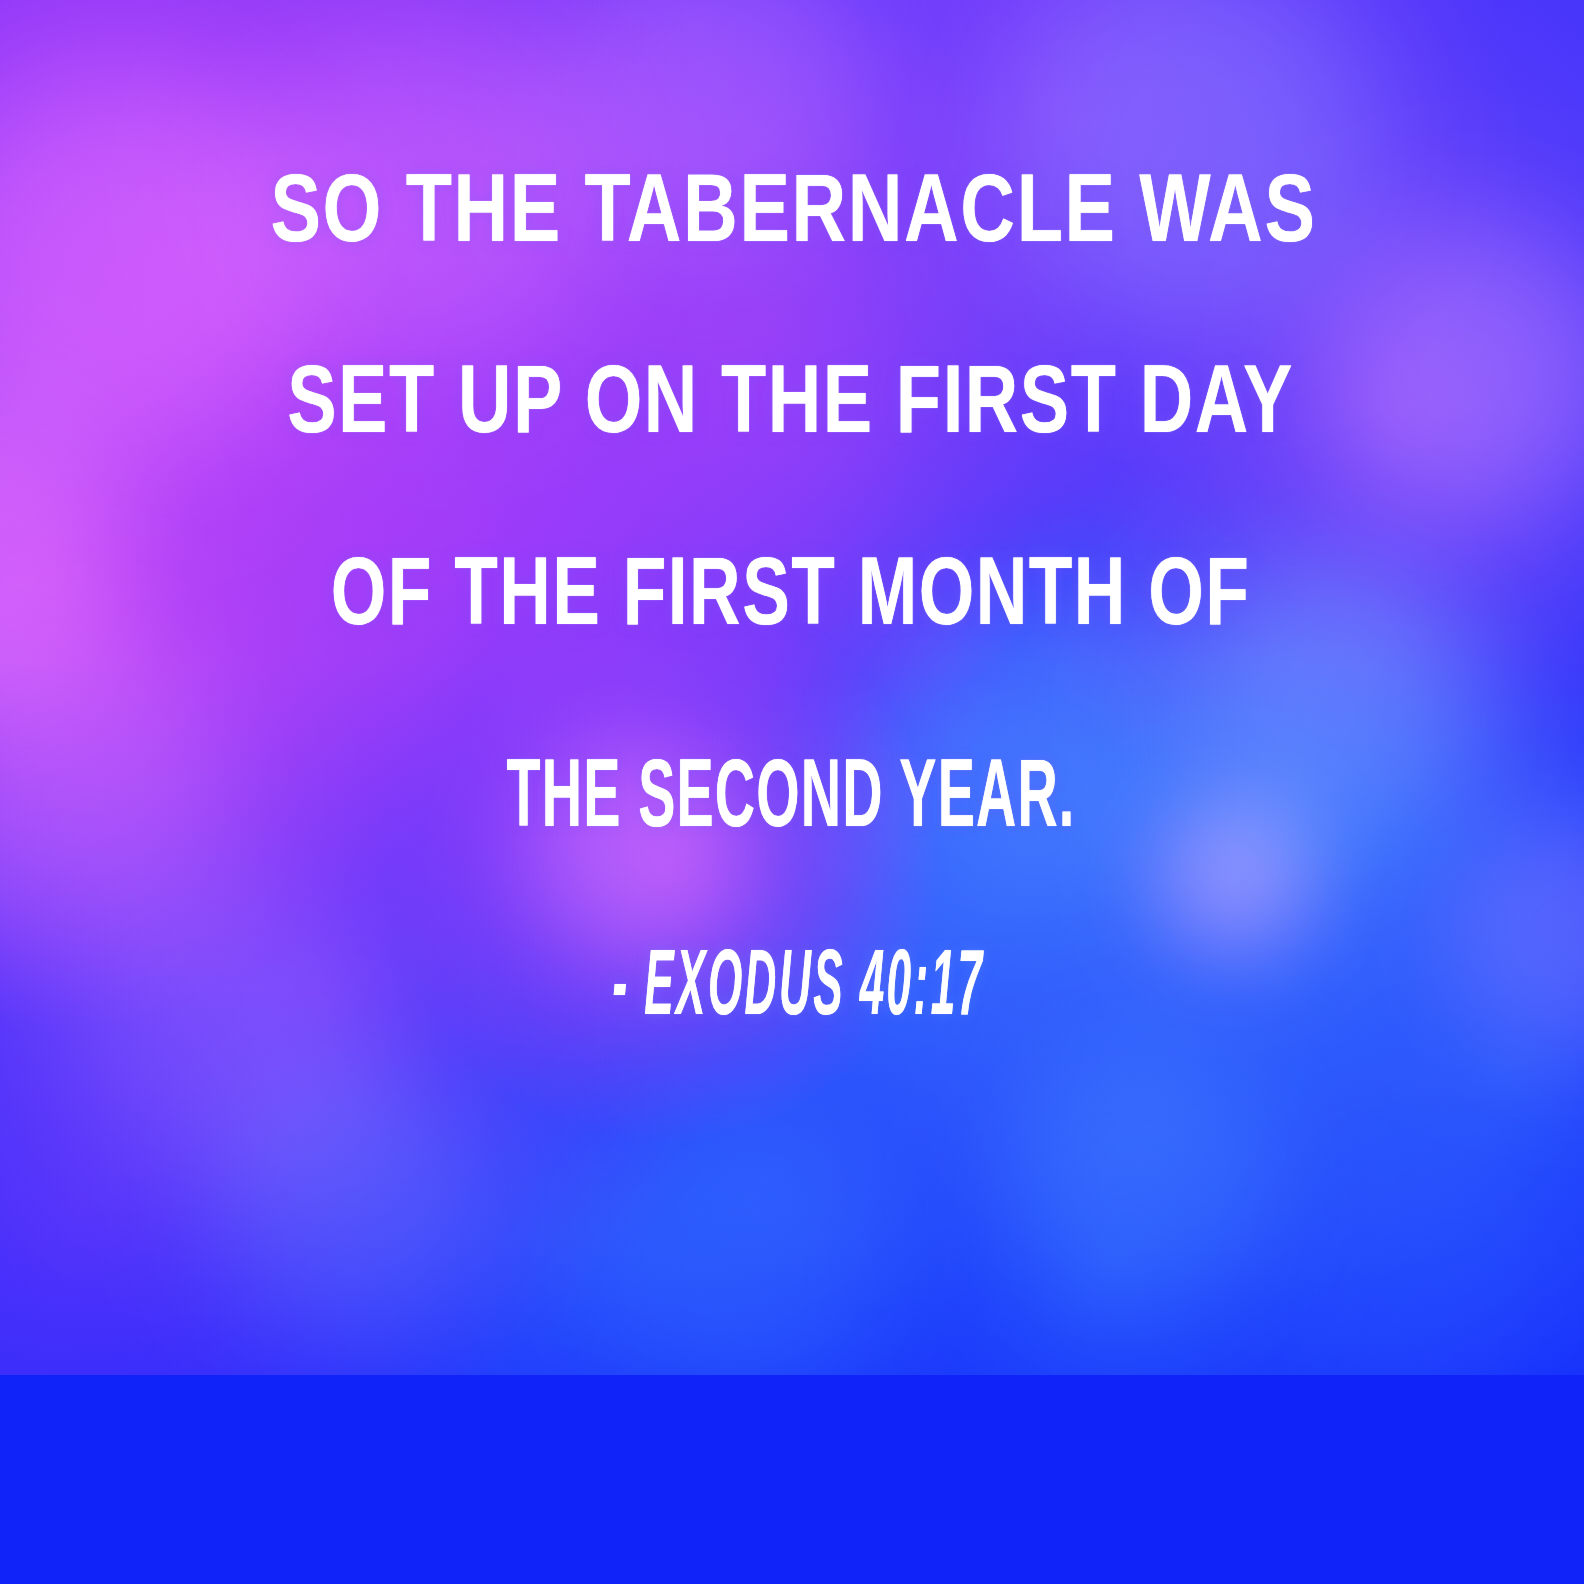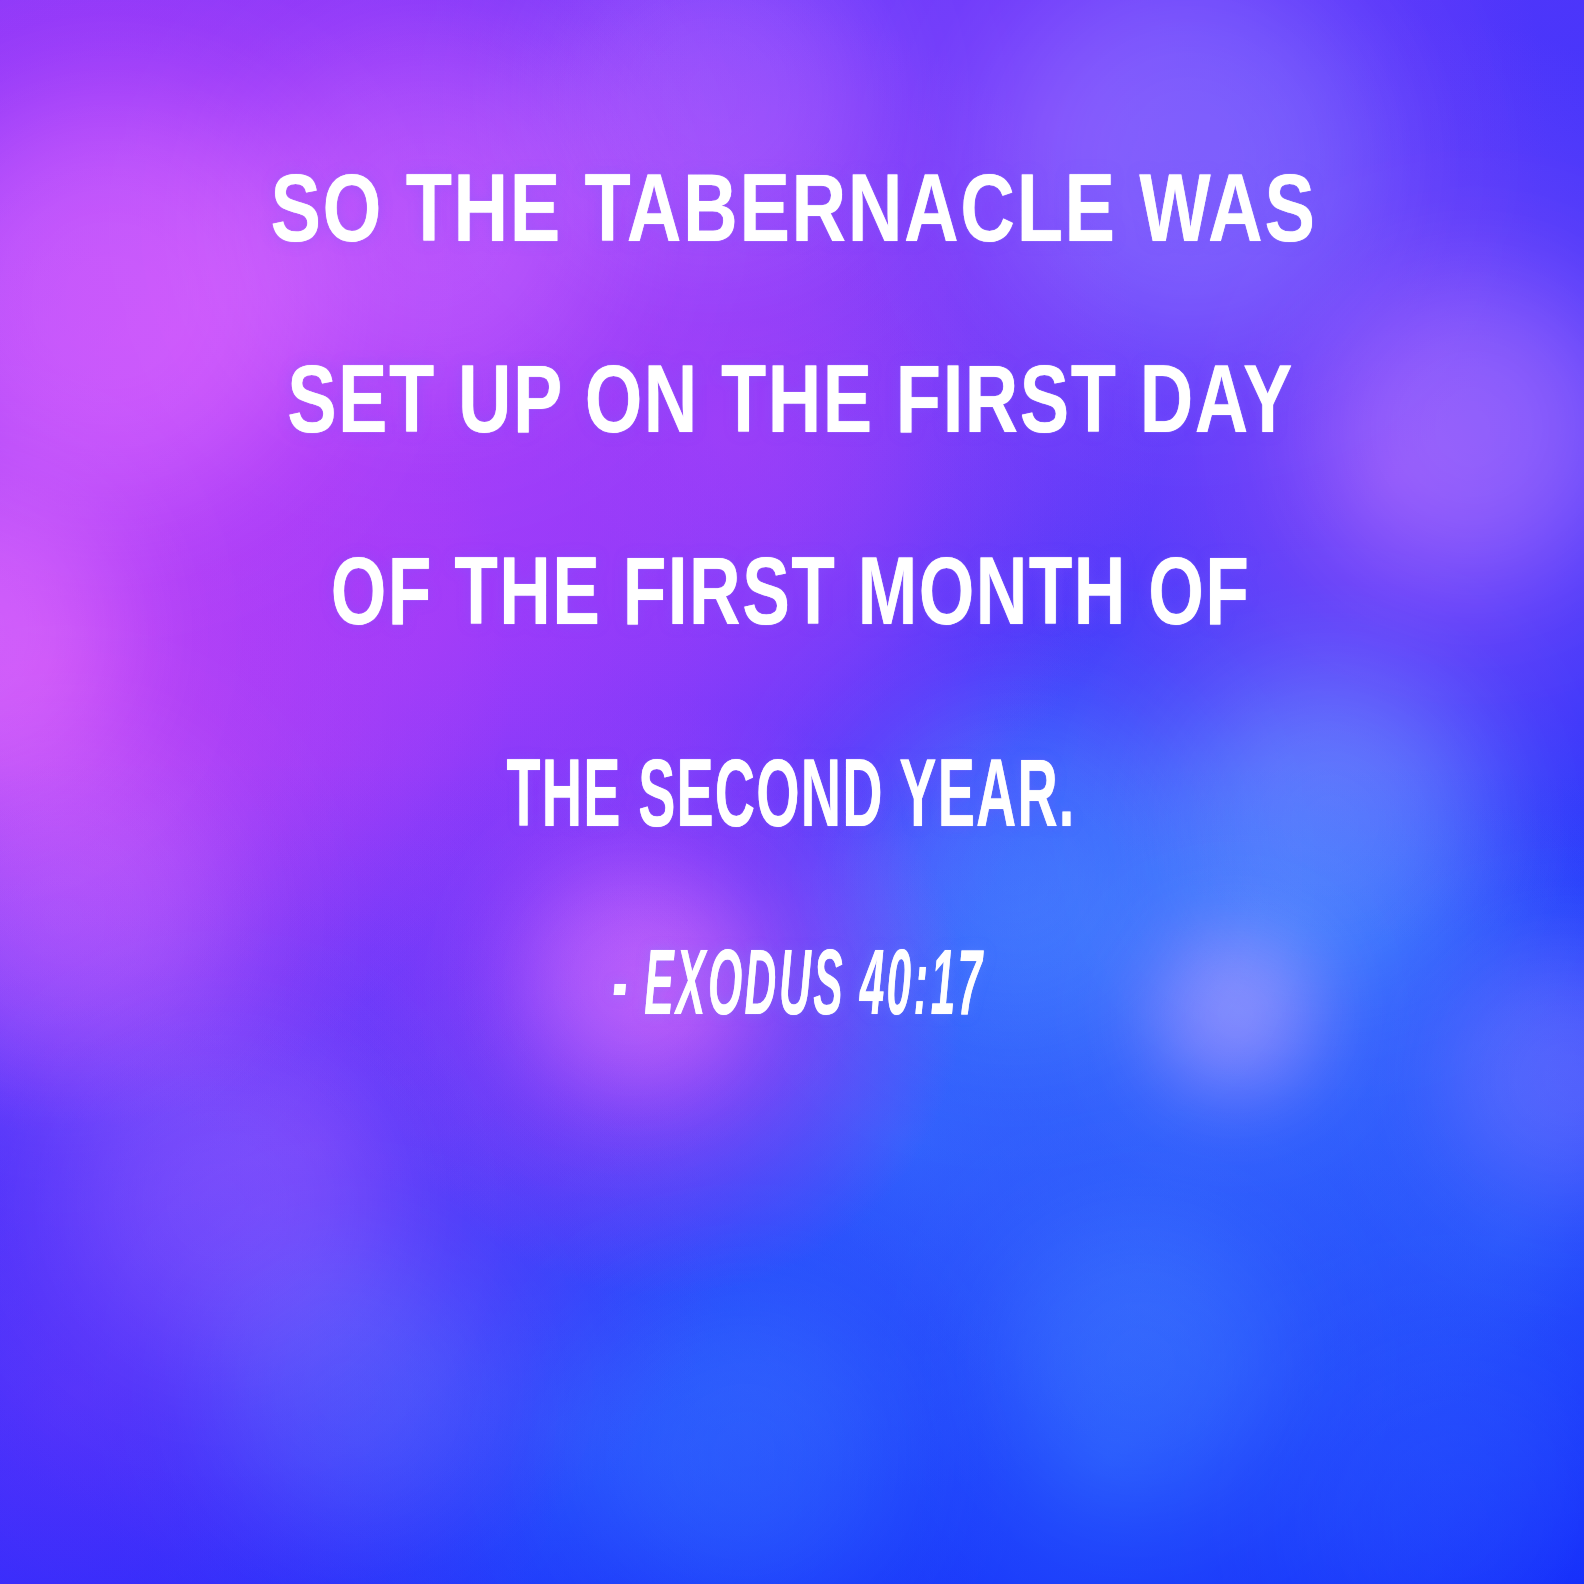--- a/index.html
+++ b/index.html
@@ -8,21 +8,21 @@
     padding: 0;
     background: #1024fa;
   }
   body {
     font-family: "Liberation Sans", sans-serif;
   }
 
   #verse-card {
     position: relative;
     width: 1584px;
-    height: 1584px;
+    height: 1375px;
     overflow: hidden;
     background: #14b8a6;
     isolation: isolate;
   }
 
   
   #bokeh-bg {
     position: absolute;
     inset: 0;
     overflow: hidden;

